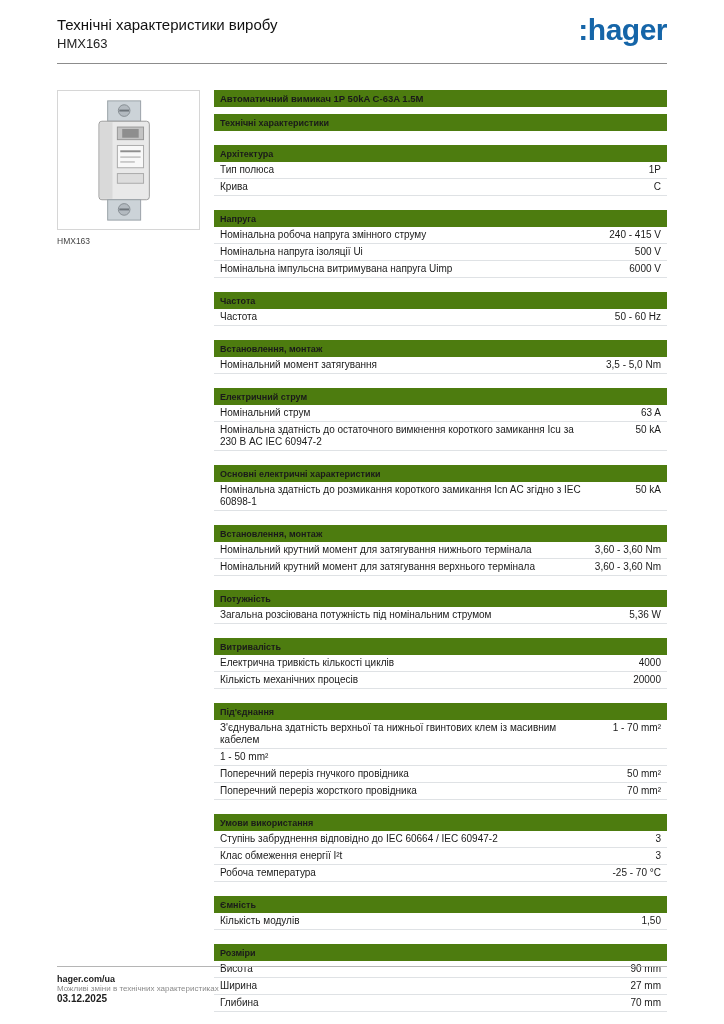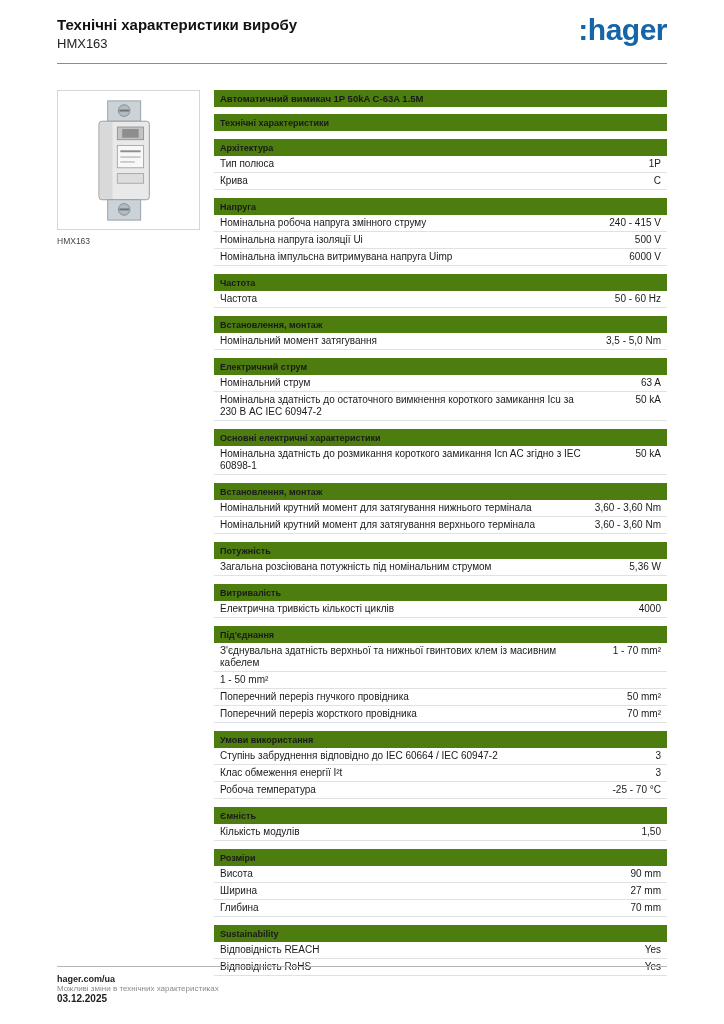--- a/index.html
+++ b/index.html
@@ -8,21 +8,21 @@
     width: 724px; height: 1024px;
     position: relative;
     font-family: "Liberation Sans", sans-serif;
     color: #1a1a1a;
     overflow: hidden;
   }
   .page { padding: 16px 57px 0 57px; height: 100%; position: relative; }
 
   
   .header { display: flex; justify-content: space-between; align-items: flex-start; }
-  .doc-title { font-size: 15px; font-weight: bold; color: #111; }
+  .doc-title { font-size: 15px; font-weight: normal; color: #111; }
   .doc-subtitle { font-size: 13px; margin-top: 3px; color: #222; }
   .logo { color: #1565a8; font-size: 30px; font-weight: bold; line-height: 0.9; letter-spacing: -0.5px; }
   .header-rule { border: none; border-top: 1px solid #8c8c8c; margin-top: 12px; }
 
   
   .main { display: flex; gap: 14px; margin-top: 26px; }
   .image-col { width: 143px; flex-shrink: 0; }
   .image-box {
     width: 143px; height: 140px;
     border: 1px solid #d6d6d6;
@@ -35,21 +35,21 @@
 
   .bar {
     background: #4d7c0f;
     font-weight: bold;
     font-size: 9px;
     line-height: 12px;
     padding: 2.5px 6px;
   }
   .product-title { font-size: 9.5px; }
   .table-heading { margin-top: 7px; }
-  .section-header { margin-top: 8px; }
+  .section-header { margin-top: 14px; }
 
   .spec-row {
     display: flex; justify-content: space-between; align-items: flex-start;
     gap: 12px;
     border-bottom: 1px solid #dfe2e5;
     padding: 2px 6px;
     font-size: 10px; line-height: 12px;
   }
   .spec-label { flex: 1; max-width: 82%; }
   .spec-value { white-space: nowrap; text-align: center; }
@@ -220,20 +220,24 @@
   </section>
 
   <section class="spec-section">
     <div class="bar section-header">Витривалість</div>
     <div class="section-rows">
   <div class="spec-row">
     <span class="spec-label">Електрична тривкість  кількості циклів</span>
     <span class="spec-value">4000</span>
   </div>
 
+  <div class="spec-row">
+    <span class="spec-label">Кількість механічних процесів</span>
+    <span class="spec-value">20000</span>
+  </div>
 </div>
   </section>
 
   <section class="spec-section">
     <div class="bar section-header">Під'єднання</div>
     <div class="section-rows">
   <div class="spec-row">
     <span class="spec-label">З'єднувальна здатність верхньої та нижньої гвинтових клем із масивним кабелем</span>
     <span class="spec-value">1 - 70 mm²</span>
   </div>

